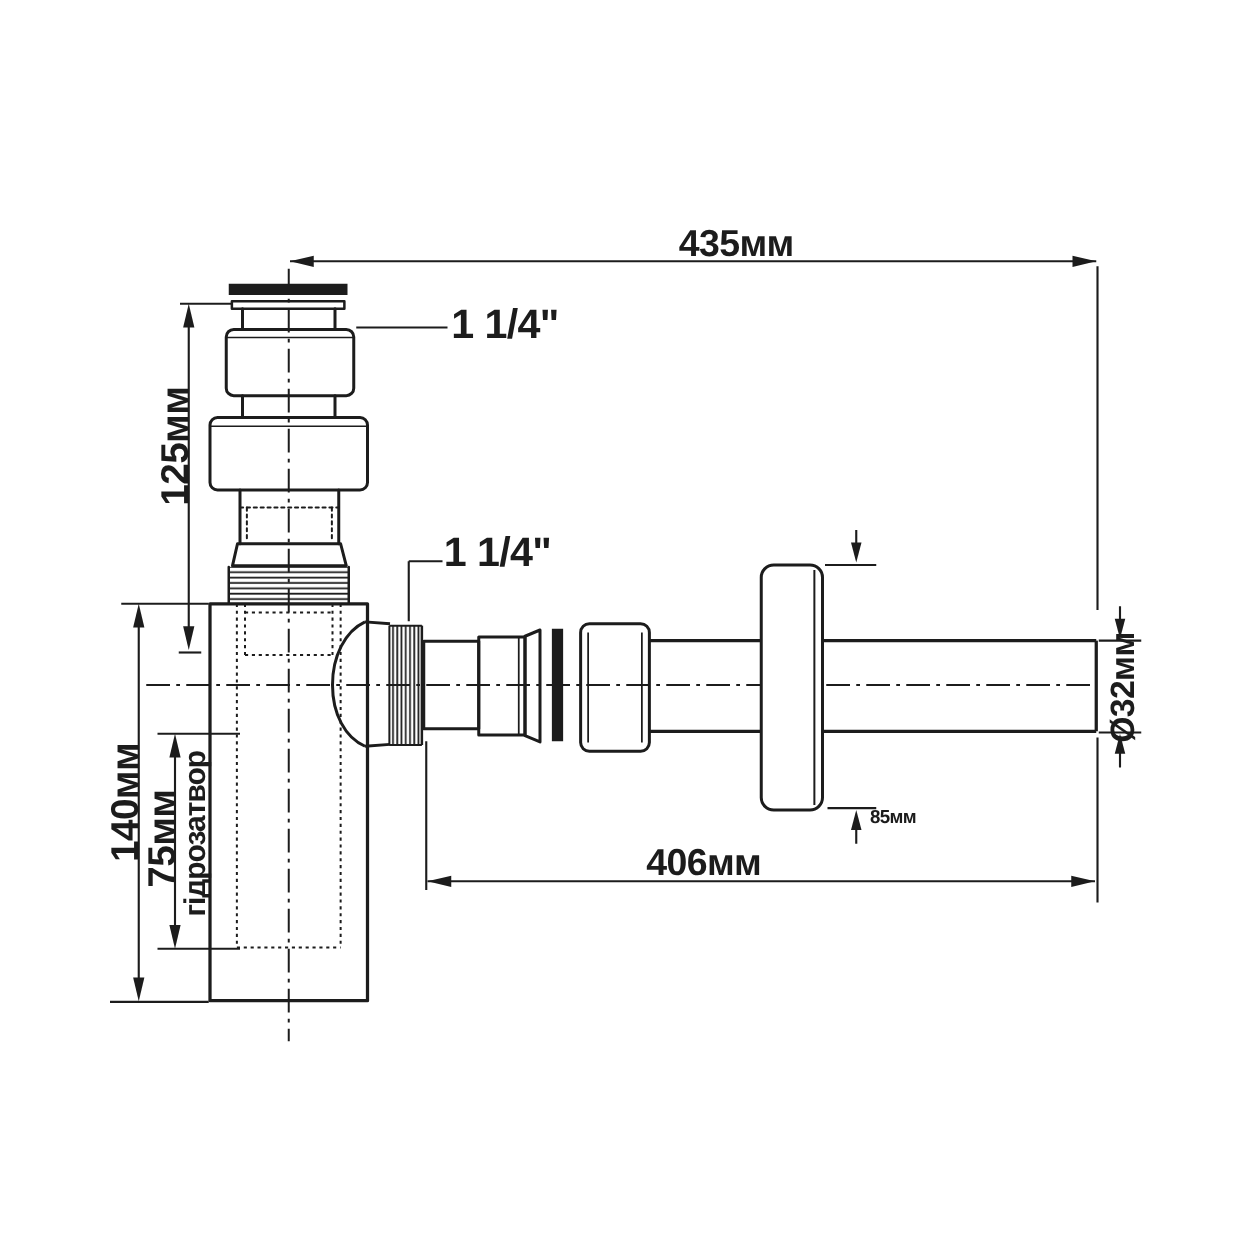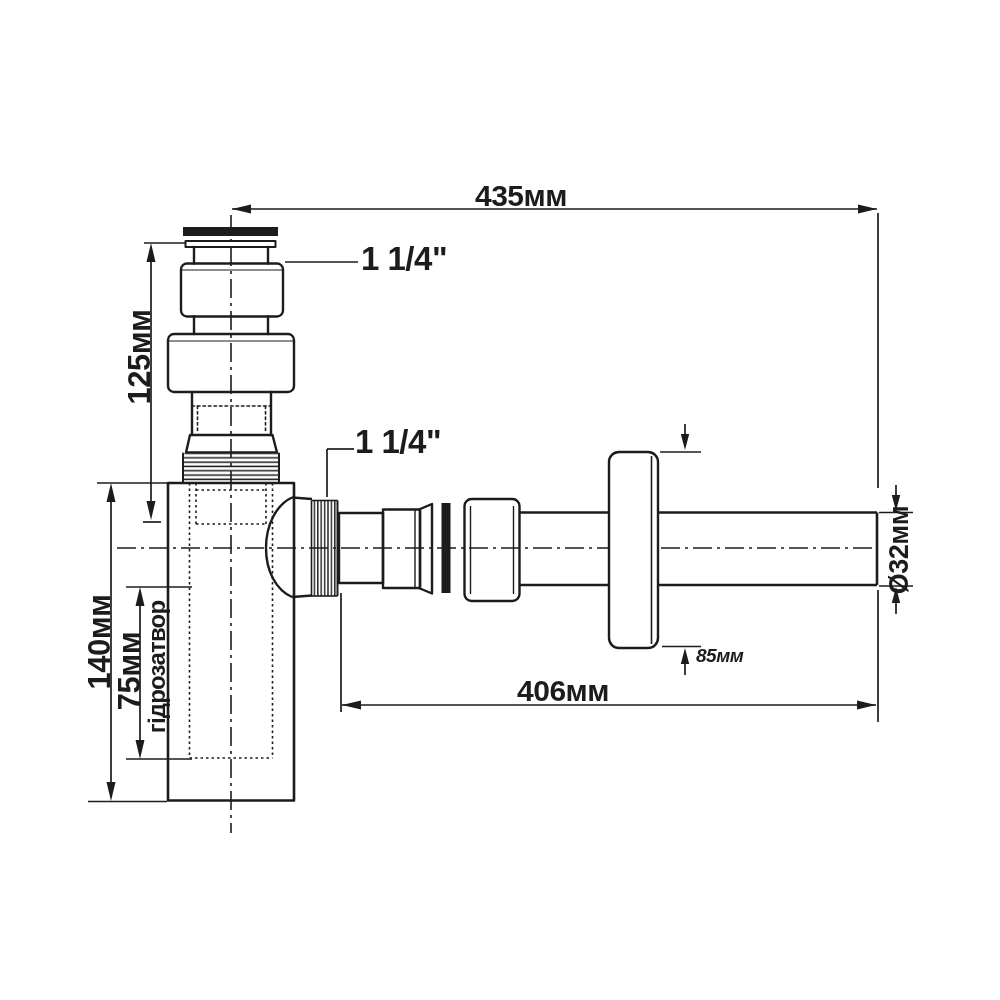--- a/index.html
+++ b/index.html
@@ -4,23 +4,23 @@
 <style>
   html,body{margin:0;padding:0;background:#fff;}
   .canvas{
     position:relative;width:1000px;height:1000px;background:#ffffff;
     font-family:"Liberation Sans",sans-serif;color:#1c1c1c;overflow:hidden;
   }
   .canvas svg{position:absolute;left:0;top:0;}
   .lbl{position:absolute;font-weight:bold;color:#1c1c1c;white-space:nowrap;letter-spacing:-0.5px;}
   .h30{font-size:30px;}
   .h33{font-size:33px;}
-  .h23{font-size:19px;font-style:italic;}
+  .h23{font-size:15px;}
   .rot{transform:translate(-50%,-50%) rotate(-90deg);}
-  .lbl-top-width{left:475px;top:179px;width:160px;text-align:left;}
+  .lbl-top-width{left:475px;top:179px;width:160px;text-align:right;}
   .lbl-bottom-width{left:483px;top:674px;width:160px;text-align:center;}
   .lbl-inlet-thread{left:361px;top:240px;}
   .lbl-outlet-thread{left:355px;top:423px;}
   .lbl-flange-offset{left:696px;top:645px;}
   .lbl-inlet-height{left:140px;top:357px;font-size:31px;}
   .lbl-body-height{left:100px;top:642px;font-size:31px;}
   .lbl-water-seal{left:130px;top:671px;font-size:31px;}
   .lbl-water-seal-caption{left:157px;top:667px;font-size:24px;letter-spacing:-0.8px;}
   .lbl-pipe-diameter{left:899px;top:550px;font-size:27px;}
 </style>

